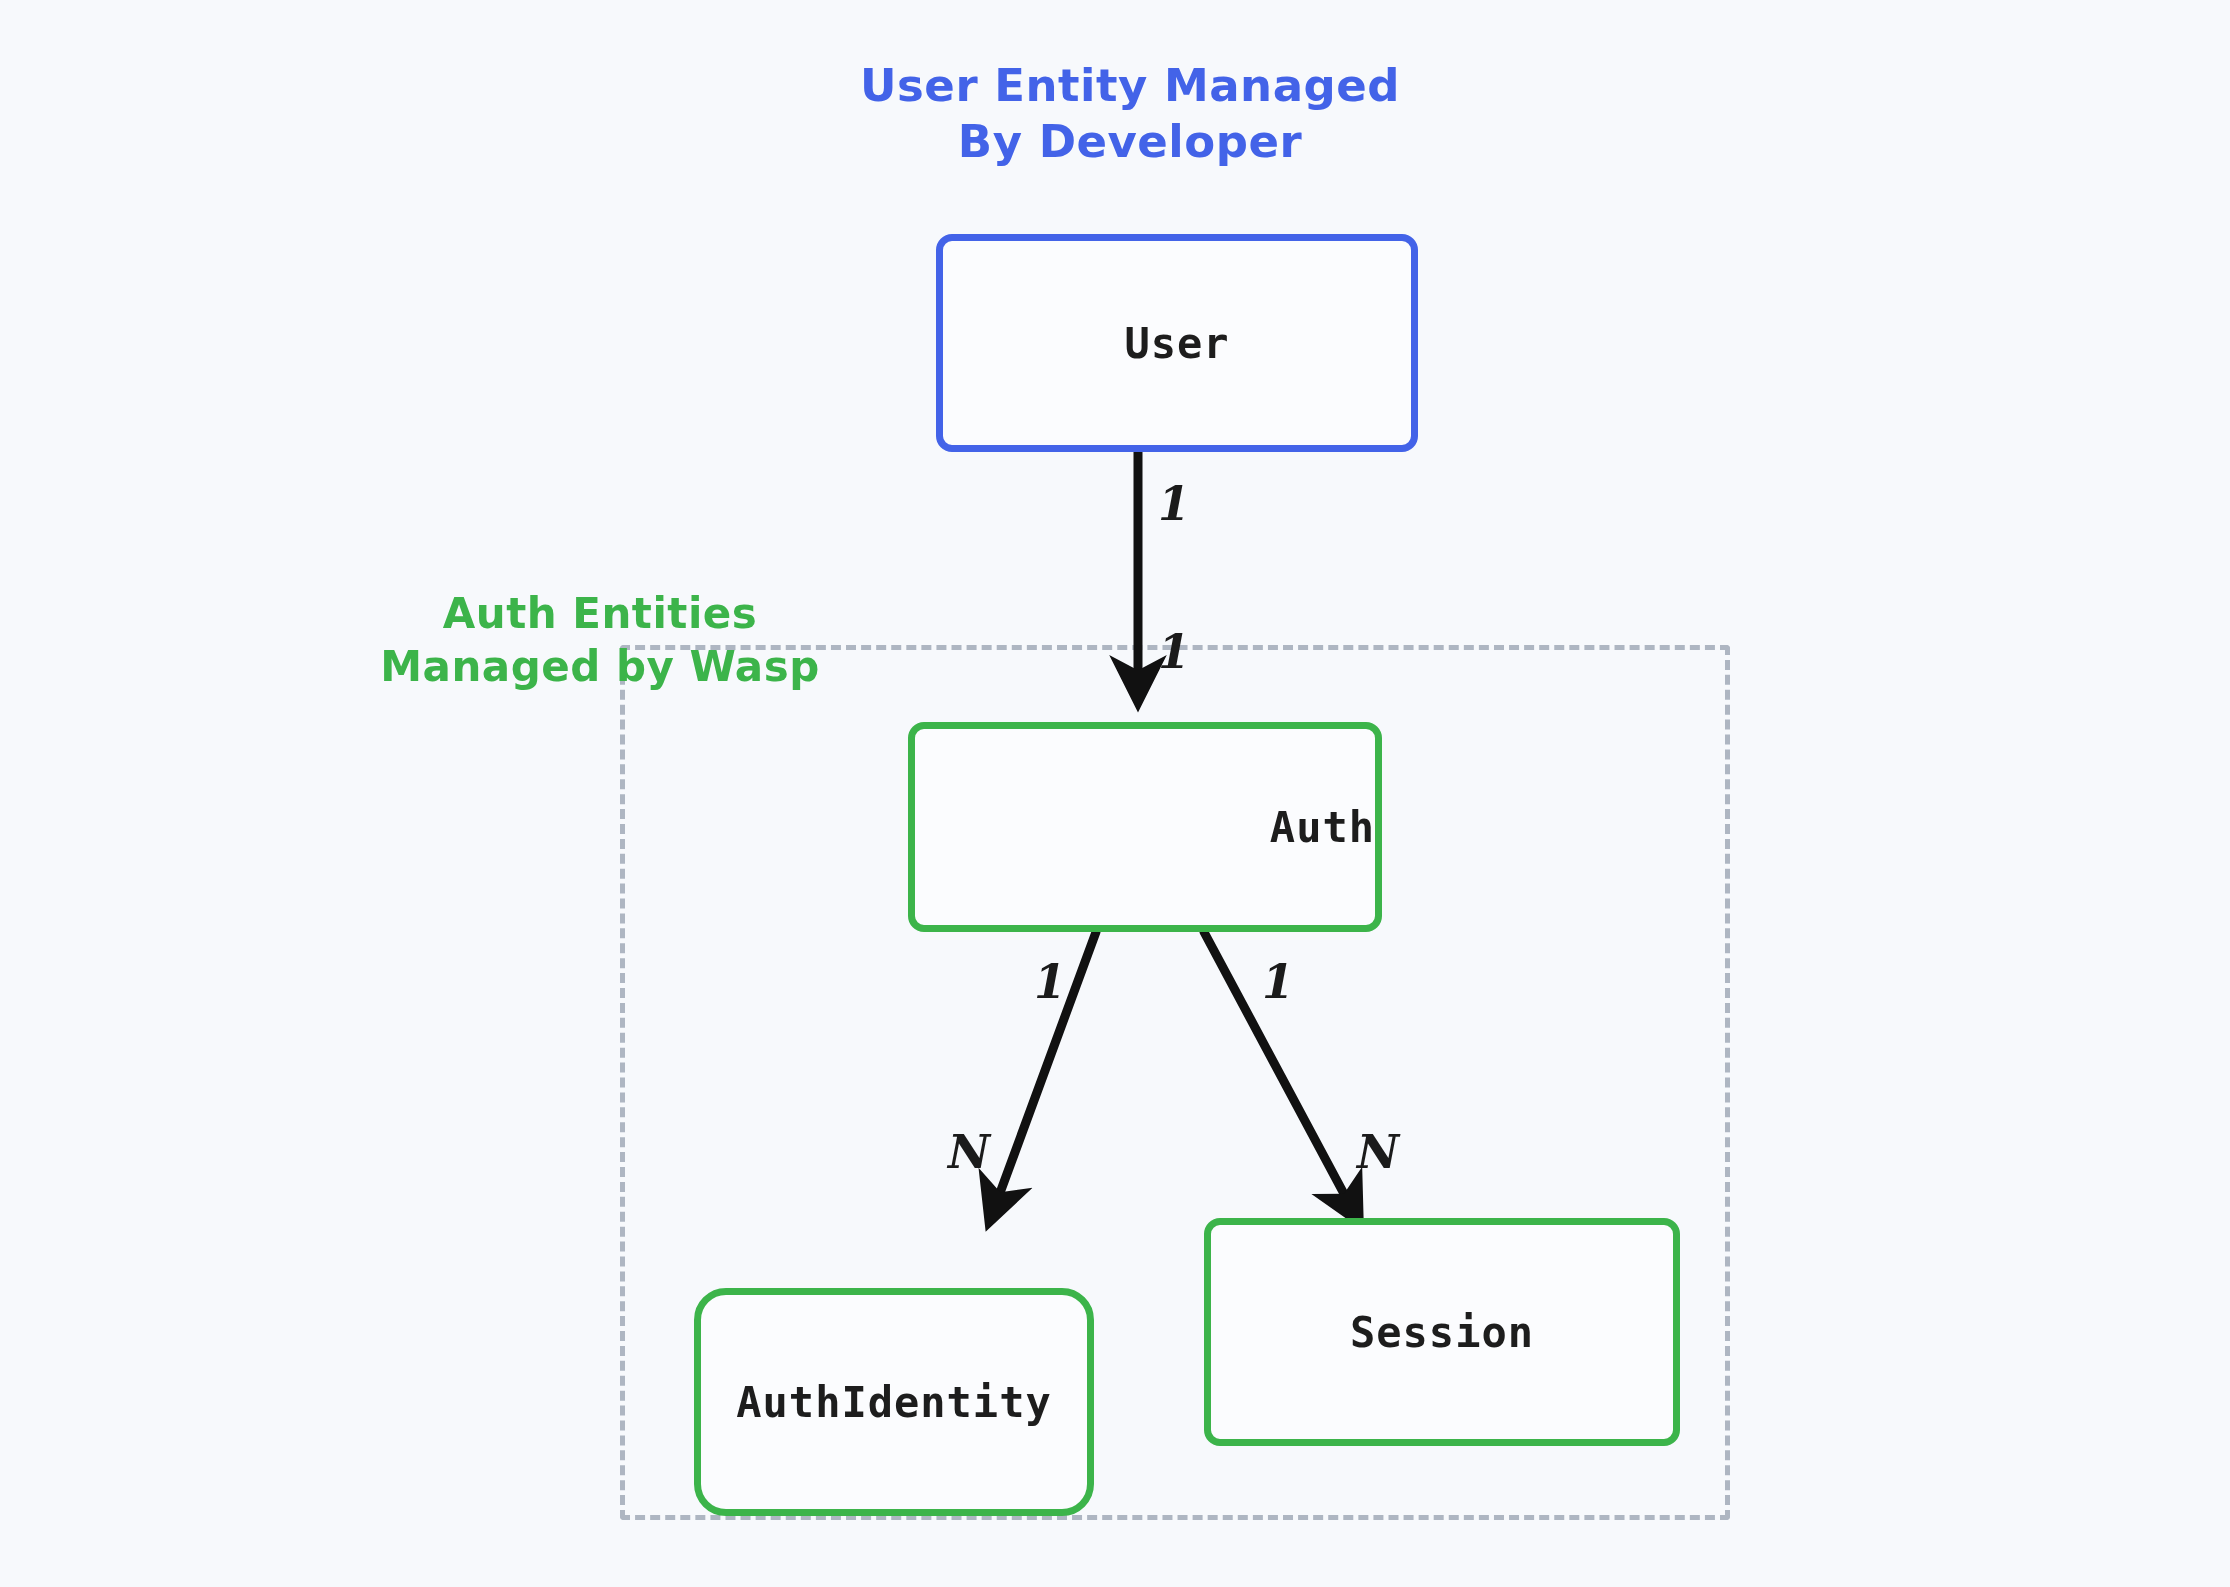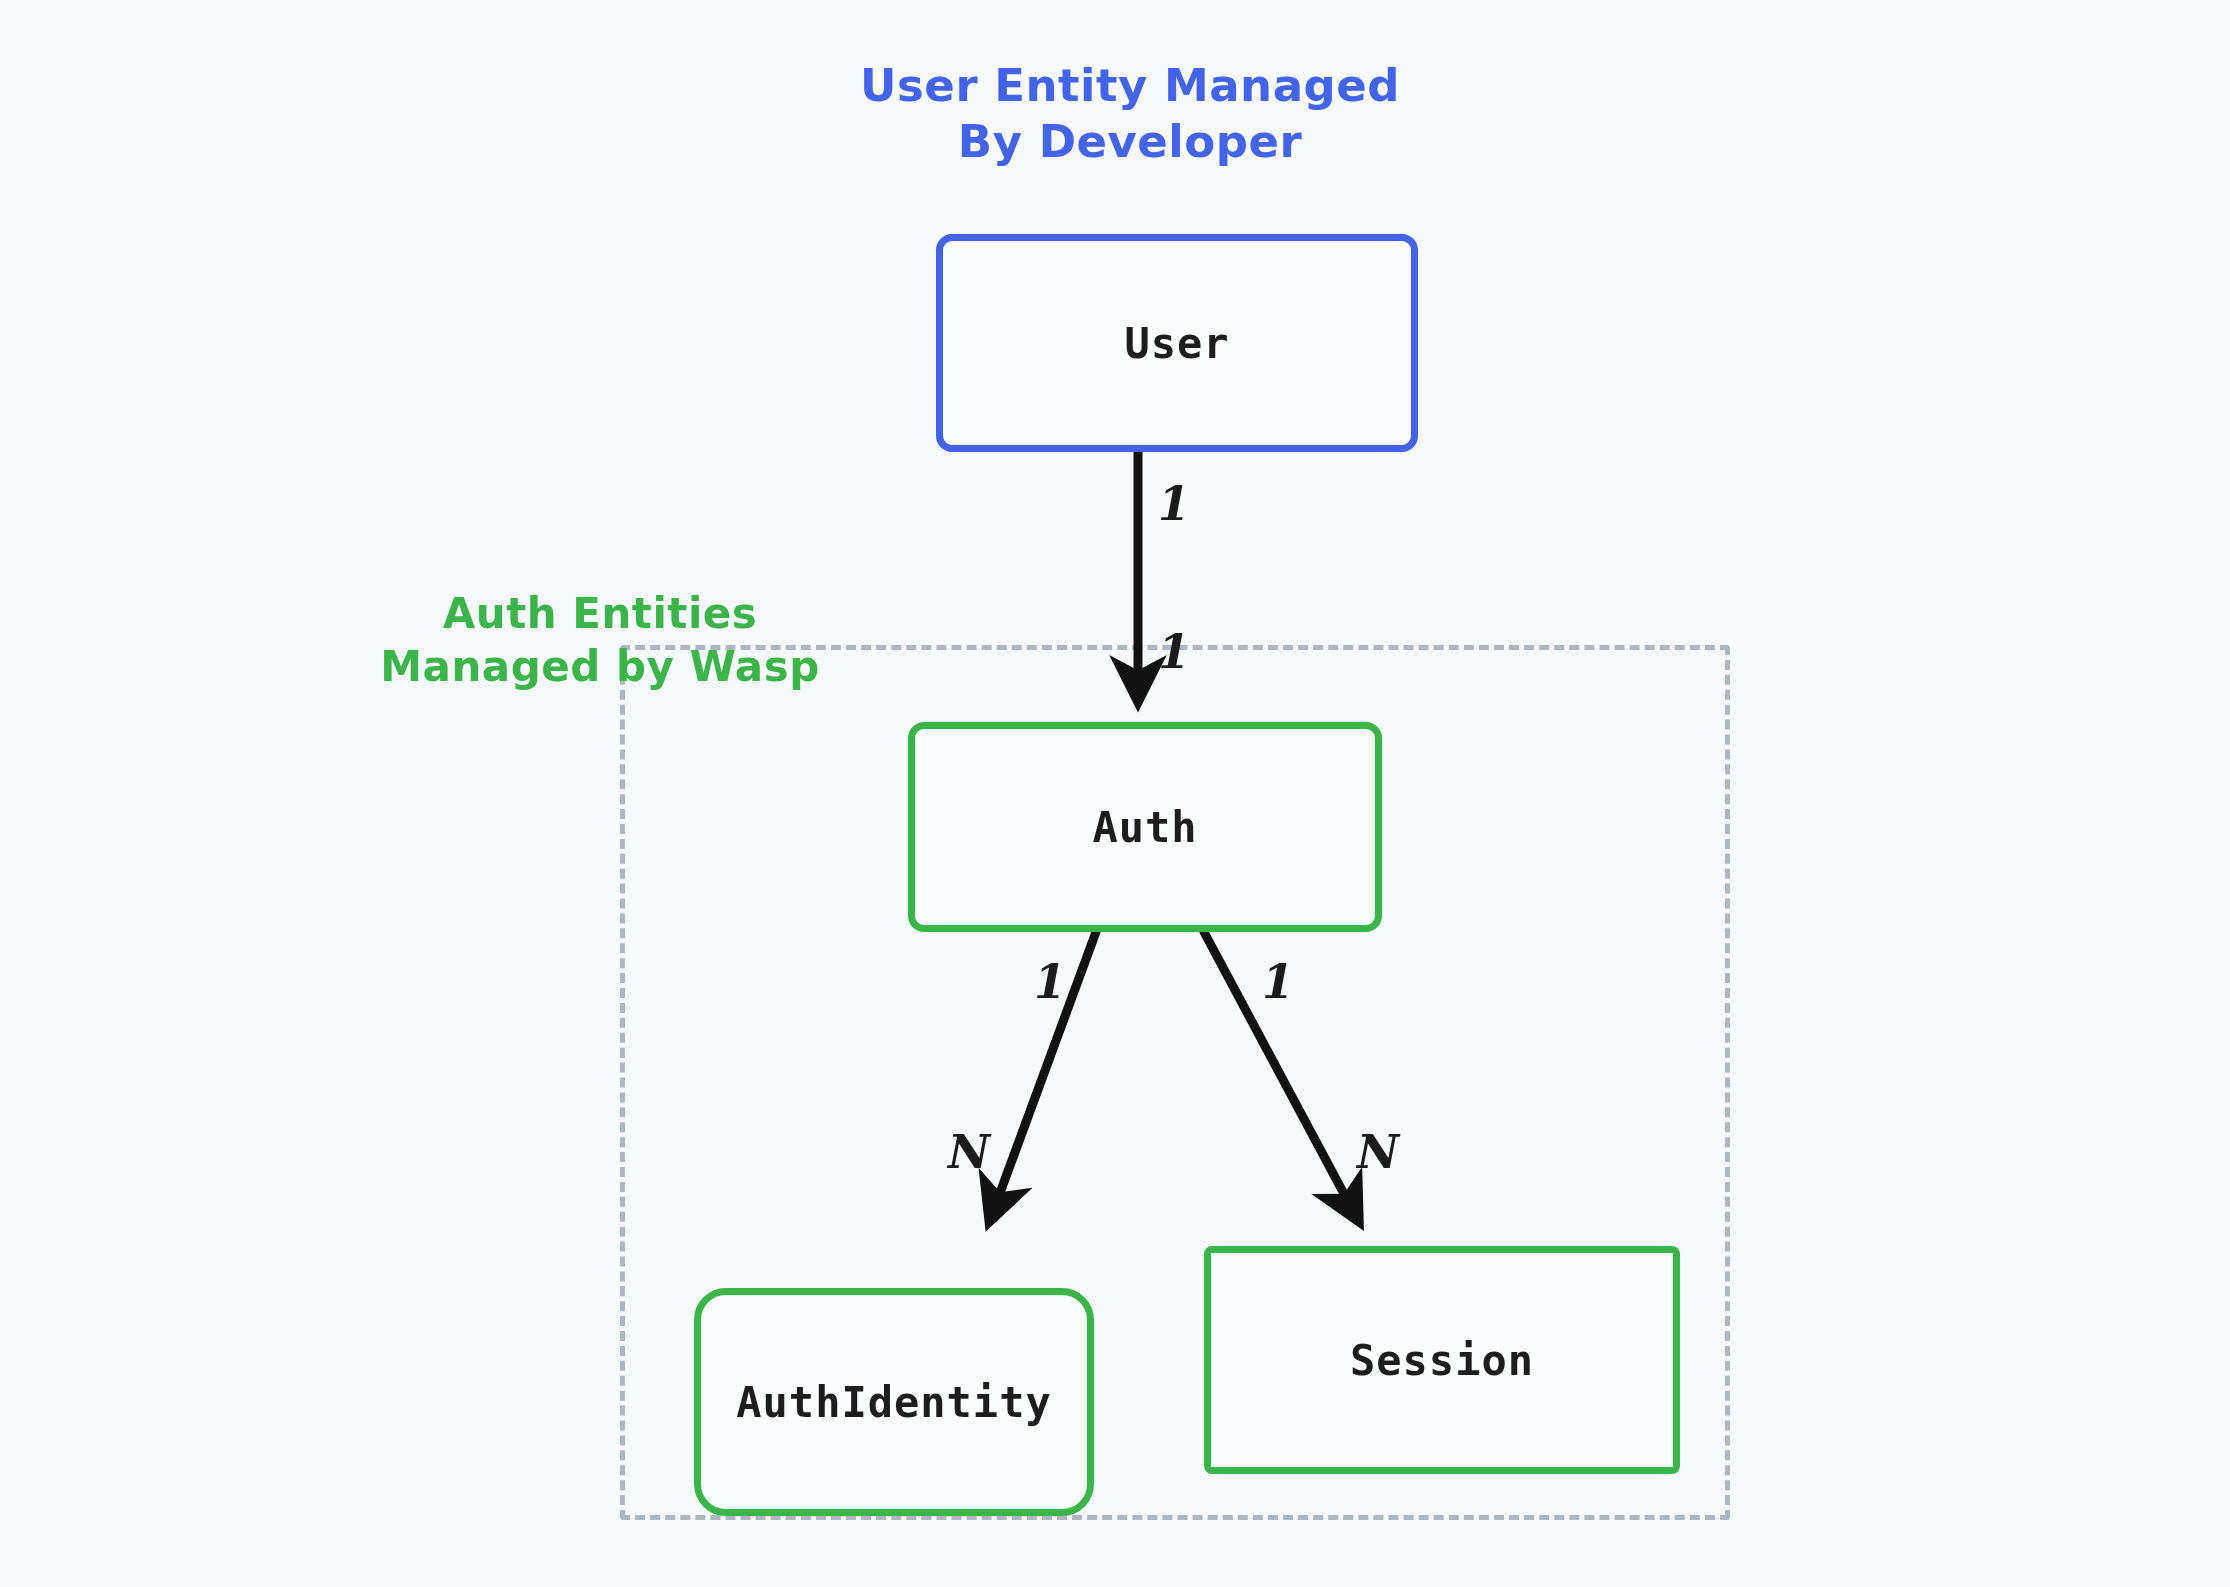--- a/index.html
+++ b/index.html
@@ -83,29 +83,29 @@
   }
   .entity.blue  { border-color: #4363e8; }
   .entity.green { border-color: #3cb44a; }
 
   #entity-user {
     left: 936px; top: 234px;
     width: 482px; height: 218px;
   }
   #entity-auth {
     left: 908px; top: 722px;
-    width: 474px; height: 210px;
+    width: 474px; height: 210px; justify-content: flex-end;
   }
   #entity-authidentity {
     left: 694px; top: 1288px;
     width: 400px; height: 228px; border-radius: 32px;
   }
   #entity-session {
-    left: 1204px; top: 1246px;
-    width: 476px; height: 228px; border-radius: 8px;
+    left: 1204px; top: 1218px;
+    width: 476px; height: 228px;
   }
 
   
   #connectors {
     position: absolute;
     left: 0; top: 0;
     width: 2230px; height: 1587px;
     z-index: 3;
     pointer-events: none;
   }

